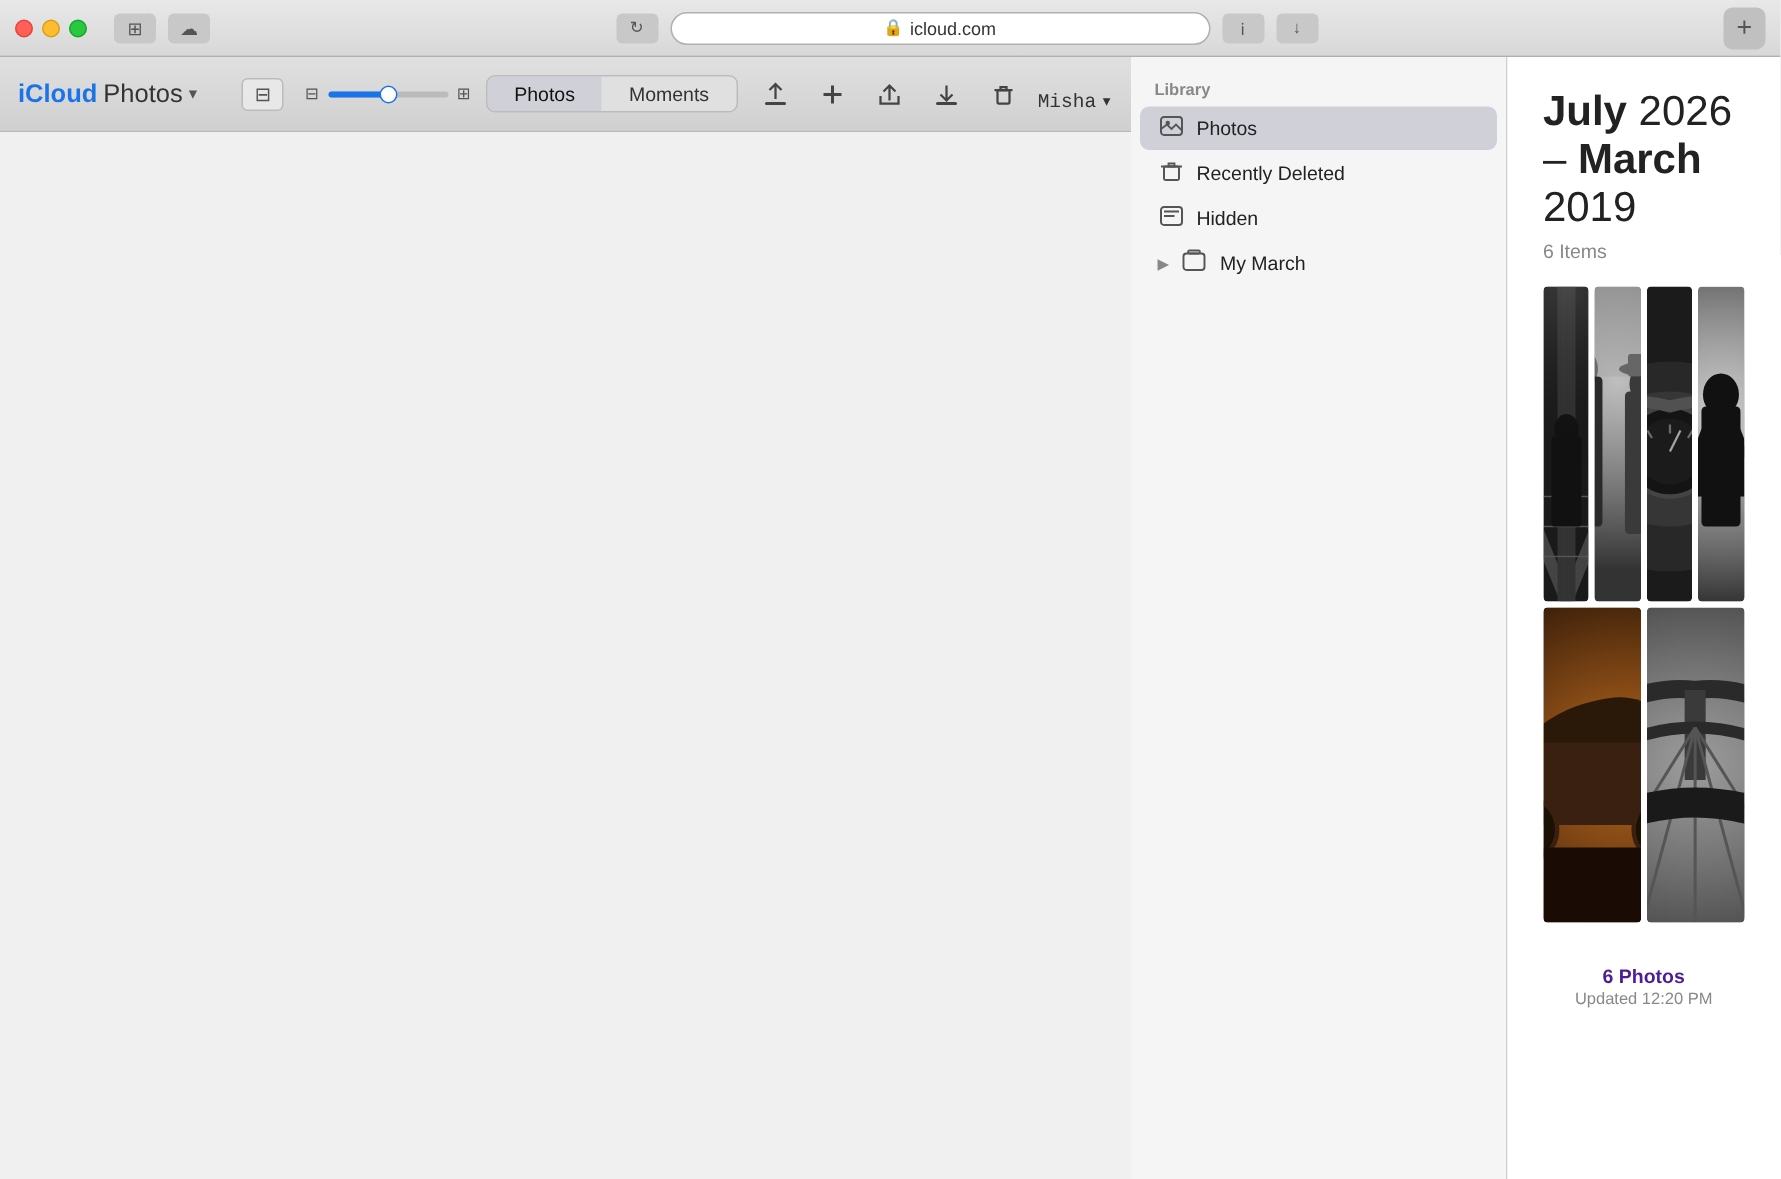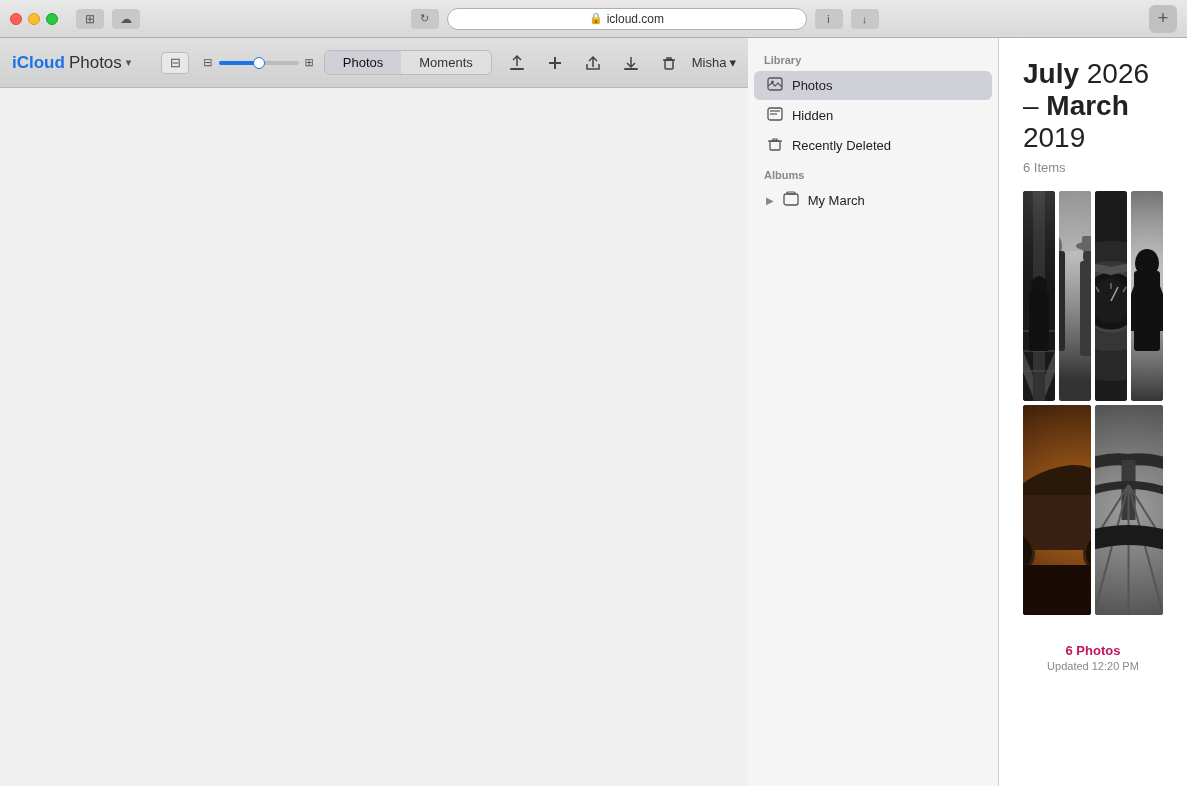--- a/index.html
+++ b/index.html
@@ -224,21 +224,21 @@
 
     
     .content-footer {
       text-align: center;
       margin-top: 20px;
       margin-bottom: 20px;
     }
     .footer-count {
       font-size: 13px;
       font-weight: 600;
-      color: #be185d;
+      color: #4c1d95;
       margin-top: 28px;
     }
     .footer-updated {
       font-size: 11px;
       color: #888;
       margin-top: 2px;
     }
 
     
     .toolbar-logo {
@@ -310,23 +310,24 @@
       color: #333;
       border: none;
     }
     .seg-btn.active {
       background: #d0d0d8;
       color: #111;
     }
 
     .toolbar-right {
       display: flex;
-      align-items: center;
+      align-items: flex-end;
       gap: 8px;
       margin-left: auto;
+      font-family: Liberation Mono, monospace;
     }
     .toolbar-icon-btn {
       width: 30px; height: 24px;
       display: flex;
       align-items: center;
       justify-content: center;
       font-size: 16px;
       color: #444;
       cursor: pointer;
       border-radius: 4px;
@@ -470,40 +471,39 @@
               <circle cx="5.5" cy="6" r="1.5" fill="#555"></circle>
               <path d="M1 10 L5 7 L8 10 L11 7 L15 11" stroke="#555" stroke-width="1.2" fill="none"></path>
             </svg>
         </span>
         <span>Photos</span>
       </div>
 
       <div class="sidebar-item">
         <span class="sidebar-item-icon">
           <svg width="16" height="16" viewBox="0 0 16 16">
+              <rect x="3" y="5" width="10" height="9" rx="1" stroke="#555" stroke-width="1.3" fill="none"></rect>
+              <line x1="1" y1="5" x2="15" y2="5" stroke="#555" stroke-width="1.3"></line>
+              <path d="M6 3 L6 5 L10 5 L10 3 Z" stroke="#555" stroke-width="1.2" fill="none"></path>
+            </svg>
+        </span>
+        <span>Recently Deleted</span>
+      </div>
+
+      <div class="sidebar-item">
+        <span class="sidebar-item-icon">
+          <svg width="16" height="16" viewBox="0 0 16 16">
               <rect x="1" y="2" width="14" height="12" rx="2" stroke="#555" stroke-width="1.3" fill="none"></rect>
               <line x1="3" y1="5" x2="13" y2="5" stroke="#555" stroke-width="1.2"></line>
               <line x1="3" y1="8" x2="10" y2="8" stroke="#555" stroke-width="1.2"></line>
             </svg>
         </span>
         <span>Hidden</span>
       </div>
 
-      <div class="sidebar-item">
-        <span class="sidebar-item-icon">
-          <svg width="16" height="16" viewBox="0 0 16 16">
-              <rect x="3" y="5" width="10" height="9" rx="1" stroke="#555" stroke-width="1.3" fill="none"></rect>
-              <line x1="1" y1="5" x2="15" y2="5" stroke="#555" stroke-width="1.3"></line>
-              <path d="M6 3 L6 5 L10 5 L10 3 Z" stroke="#555" stroke-width="1.2" fill="none"></path>
-            </svg>
-        </span>
-        <span>Recently Deleted</span>
-      </div>
-
-      <div class="sidebar-section-label">Albums</div>
 
       <div class="sidebar-section-albums">
         <span class="sidebar-chevron">▶</span>
         <span class="sidebar-item-icon">
           <svg width="16" height="16" viewBox="0 0 16 16">
               <rect x="1" y="3" width="14" height="11" rx="2" stroke="#555" stroke-width="1.3" fill="none"></rect>
               <rect x="4" y="1" width="8" height="2" rx="1" stroke="#555" stroke-width="1.2" fill="none"></rect>
             </svg>
         </span>
         <span>My March</span>

